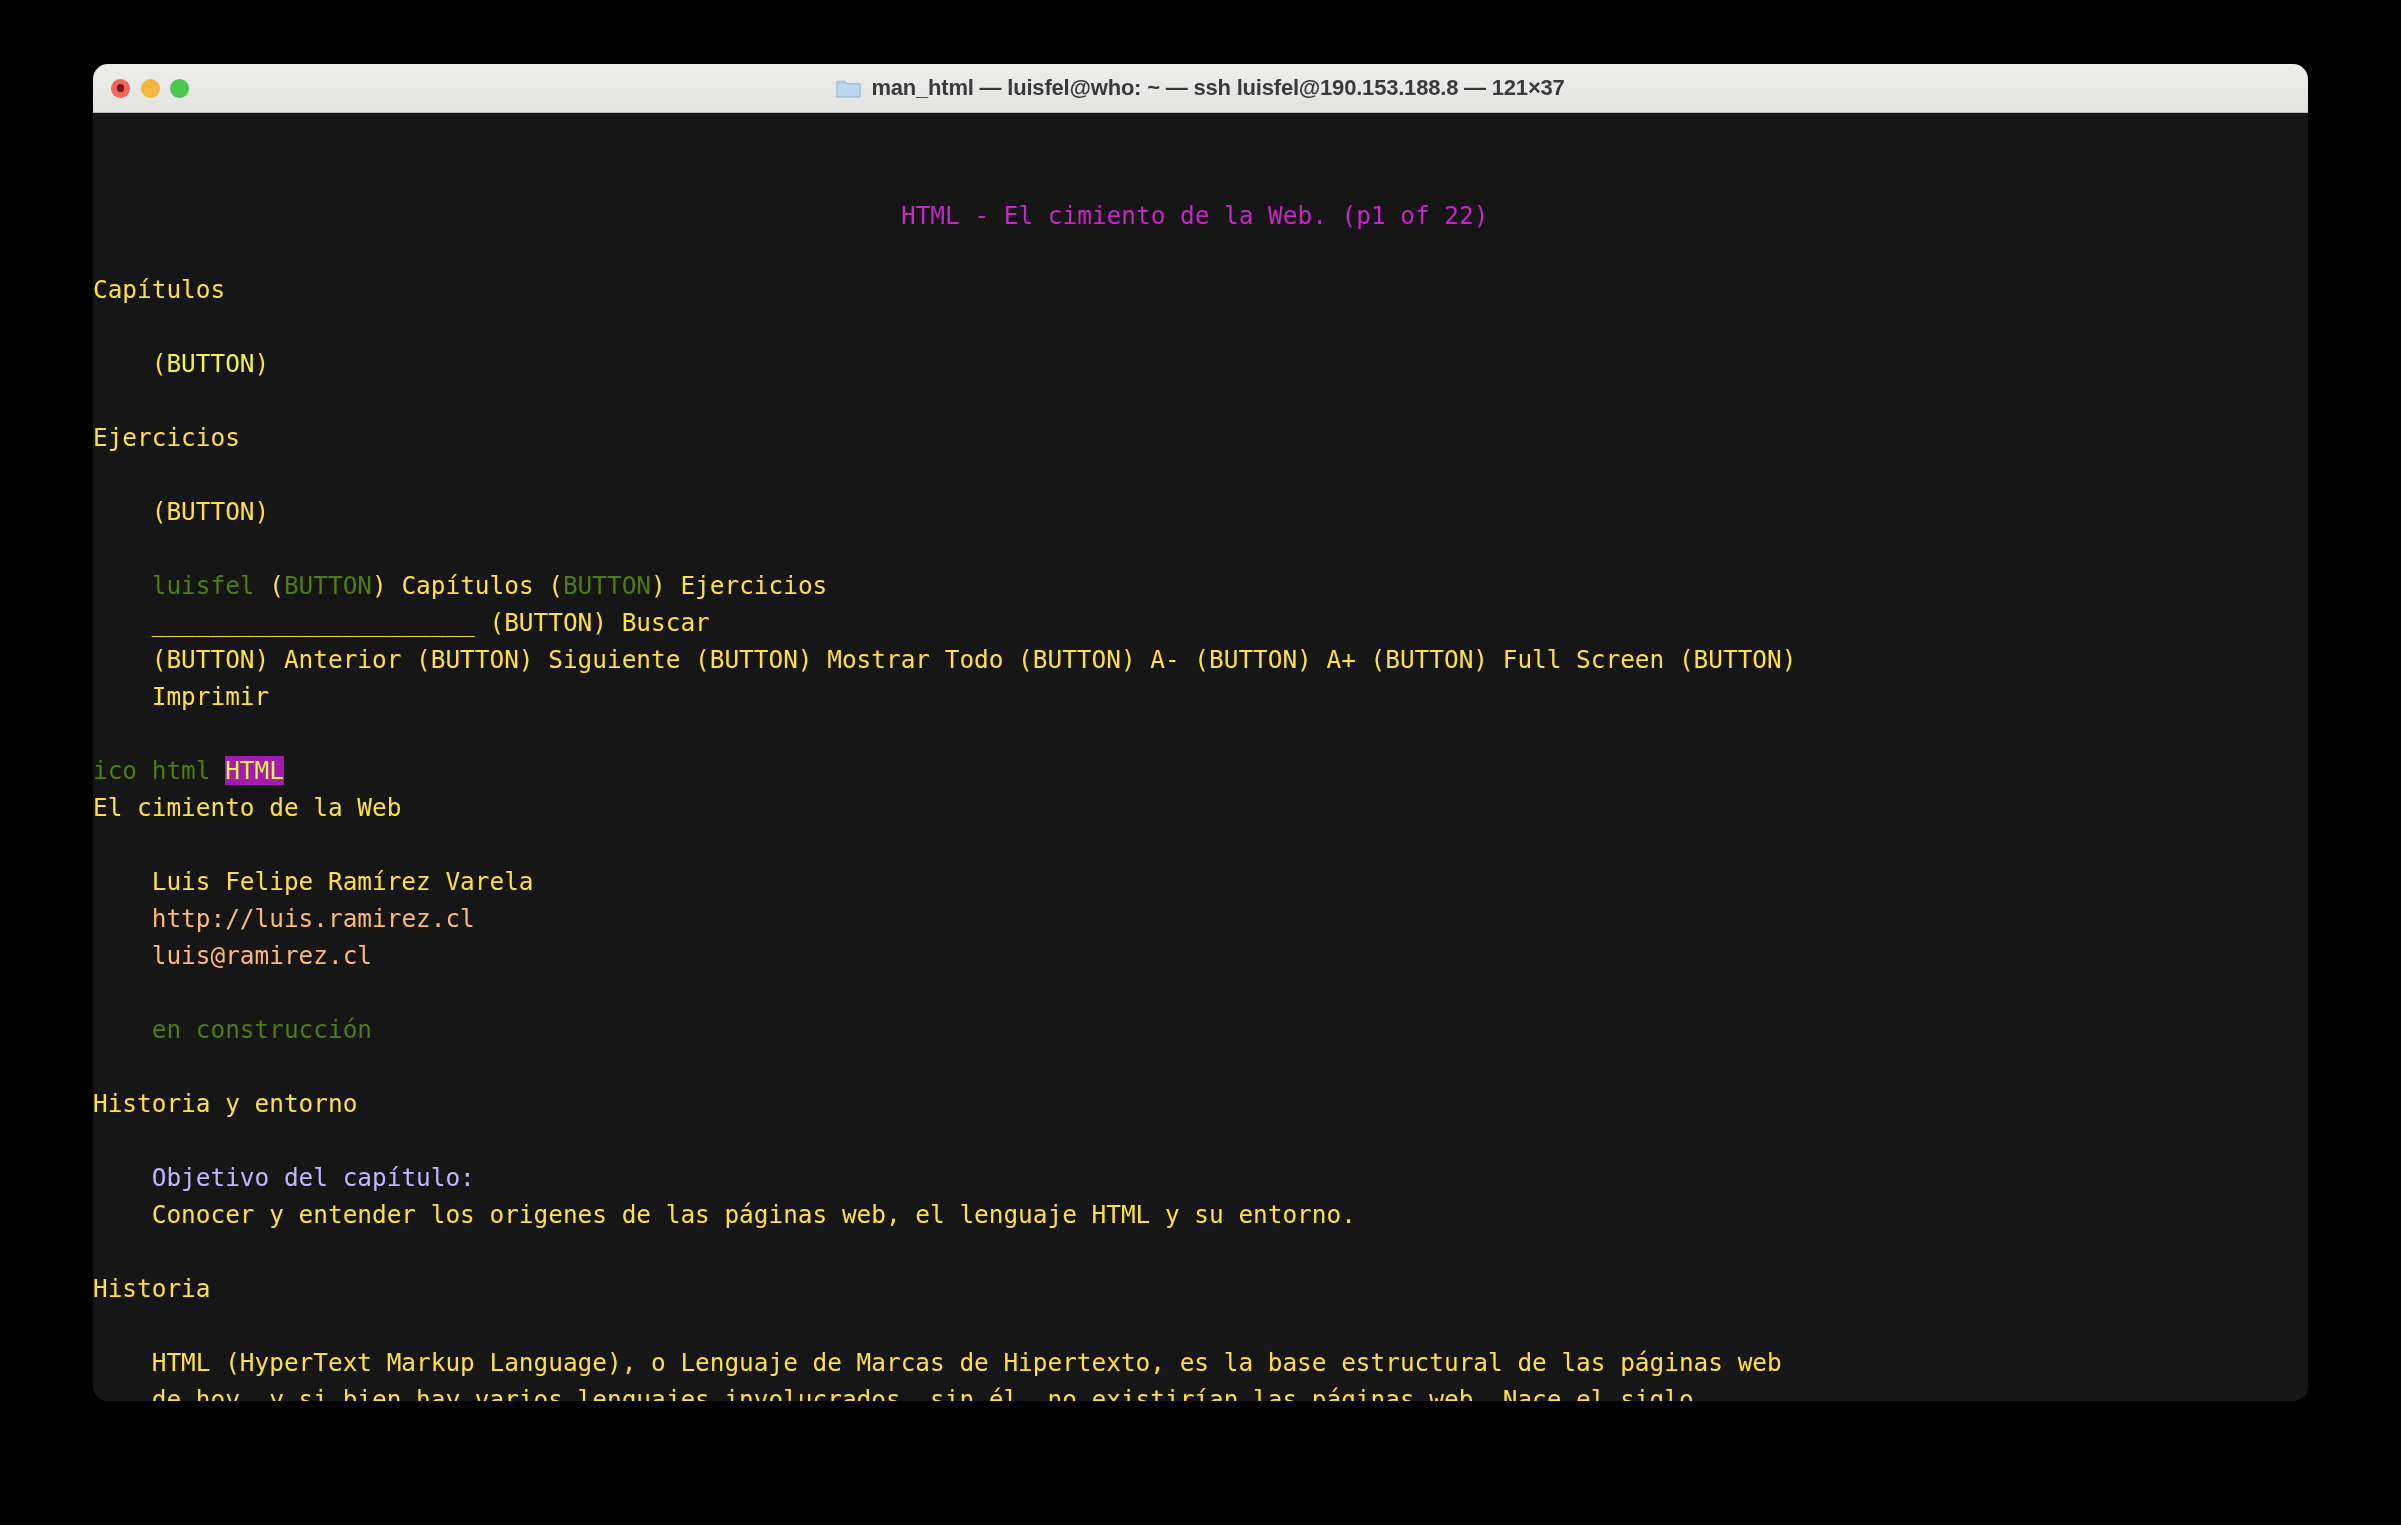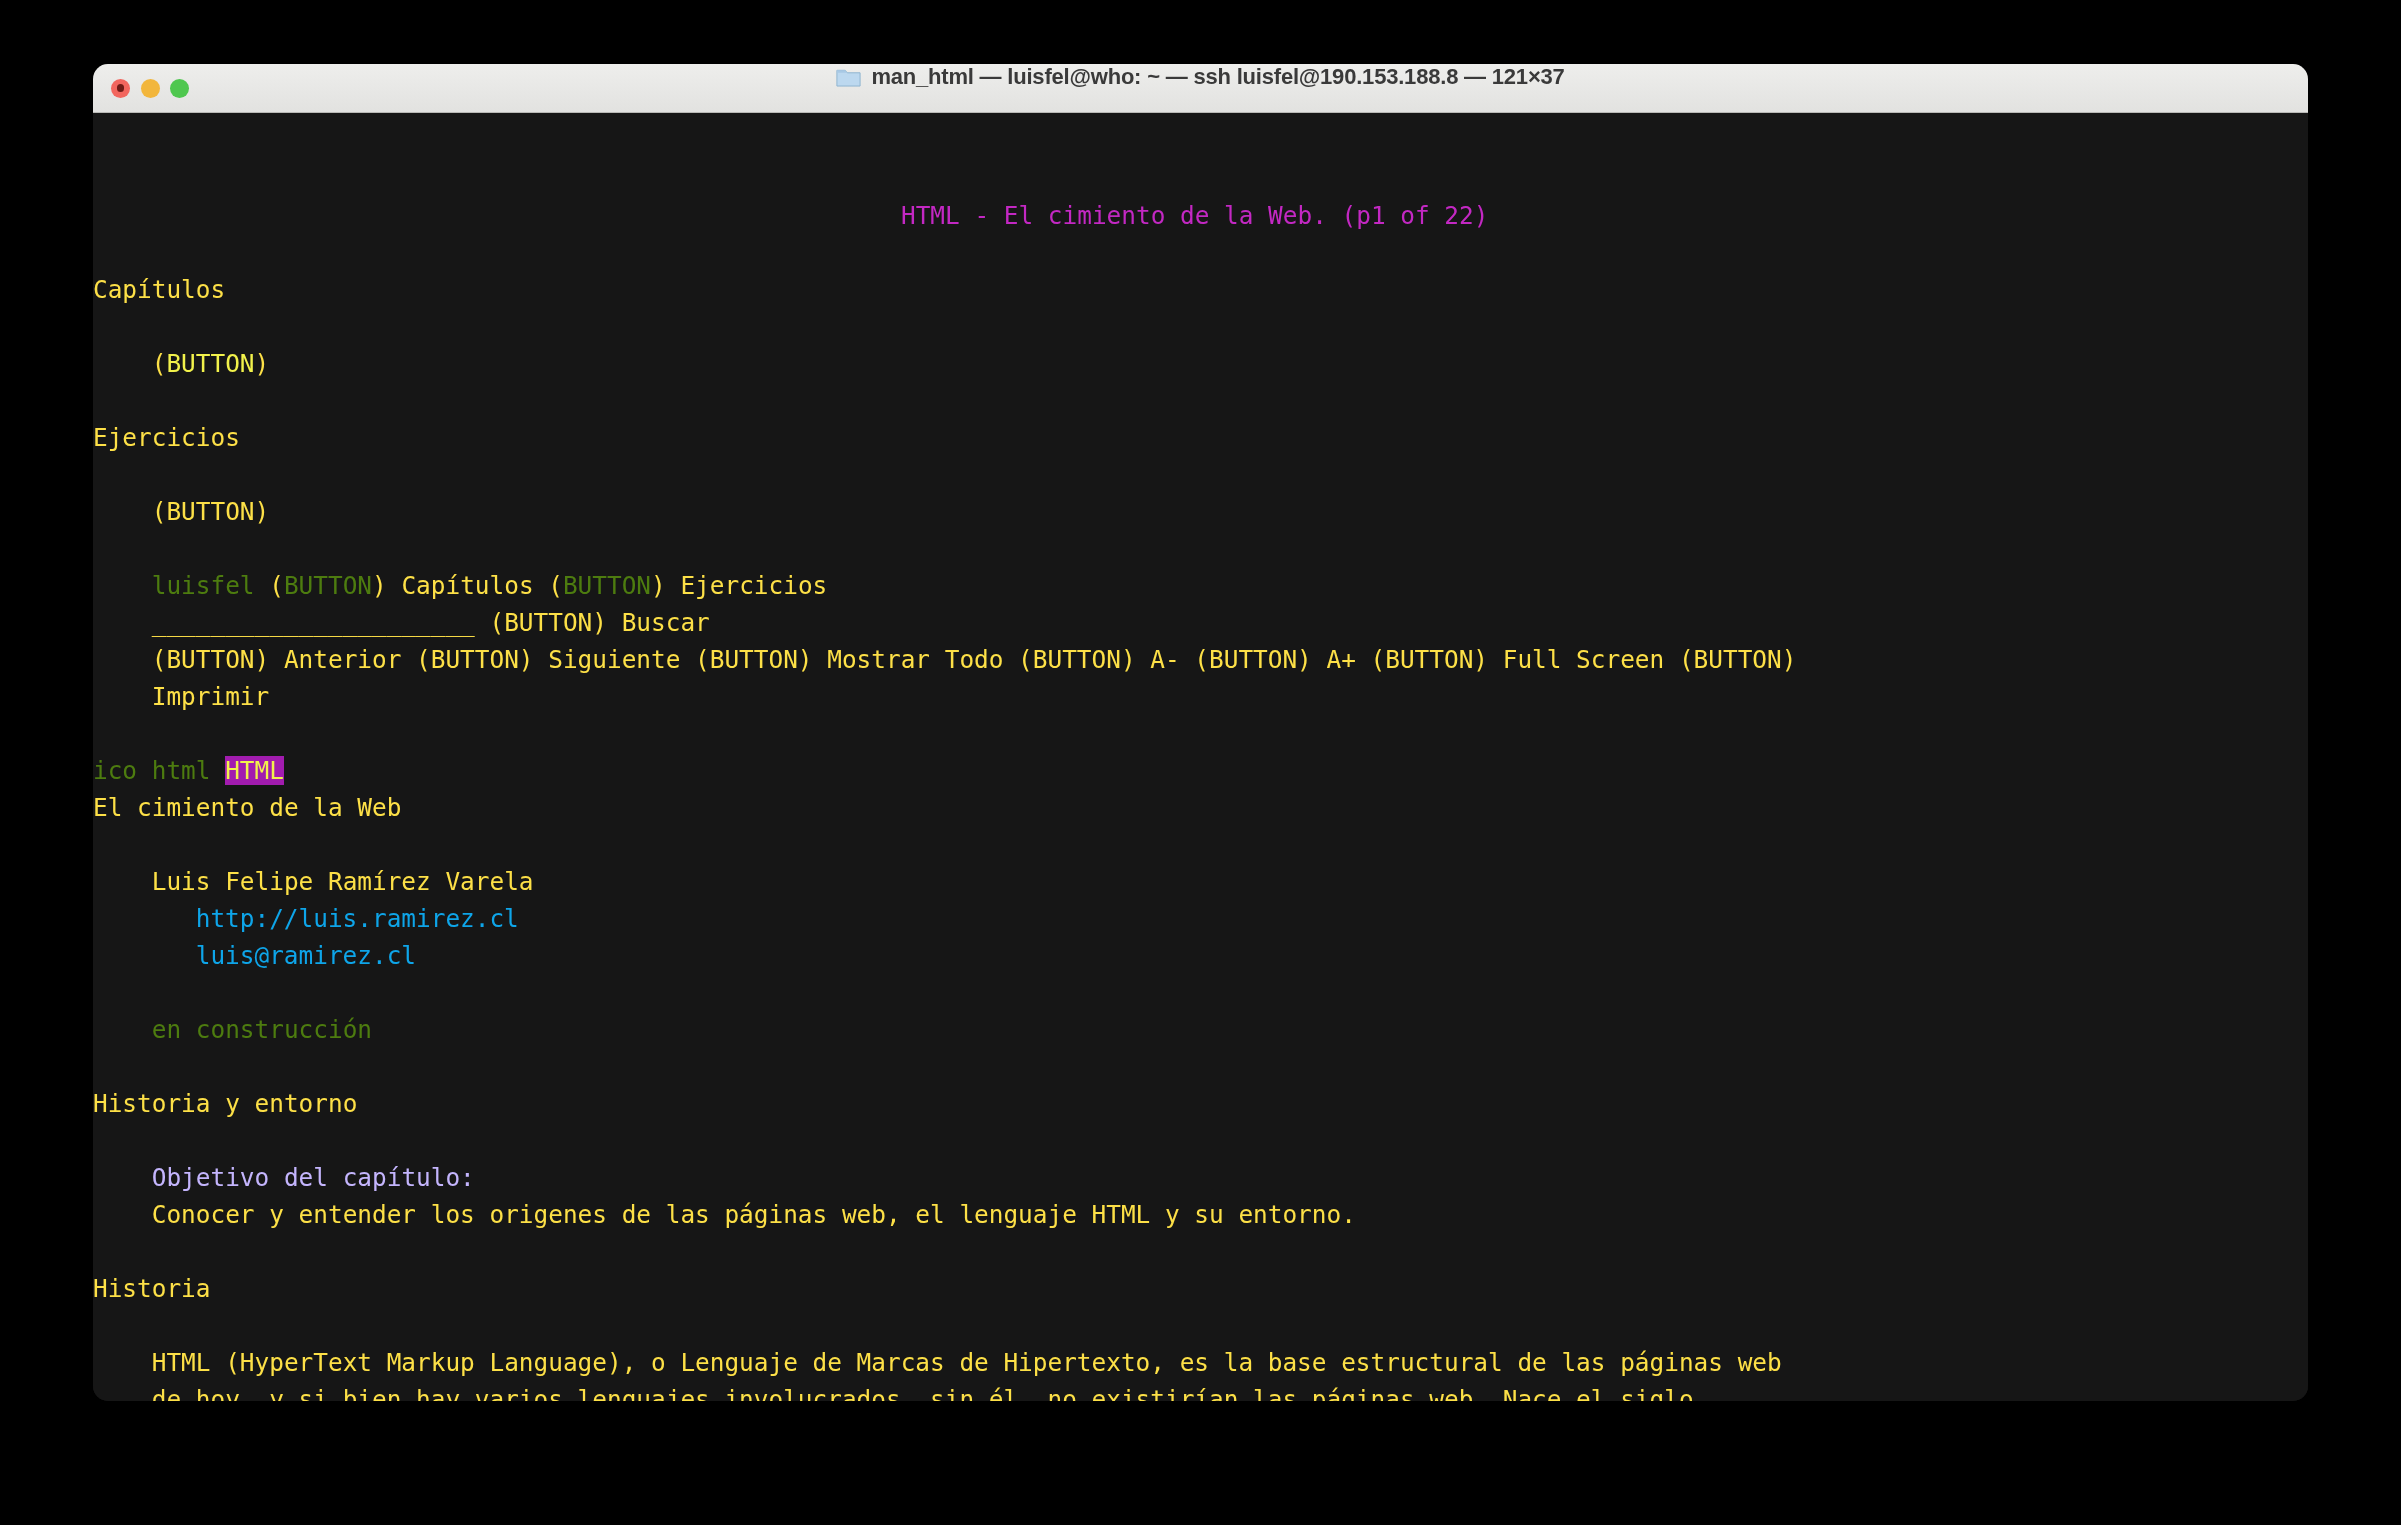--- a/index.html
+++ b/index.html
@@ -28,21 +28,21 @@
     box-shadow: 0 11.6px 38px rgba(0,0,0,0.85);
   }
 
   
   #titlebar {
     position: relative;
     height: 48px;
     background: linear-gradient(to bottom, #eeeeec 0%, #e2e2e0 100%);
     border-bottom: 0.8px solid #b9b9b6;
     display: flex;
-    align-items: flex-start;
+    align-items: center;
     justify-content: center;
   }
   .lights {
     position: absolute;
     left: 18px;
     top: 0;
     height: 48px;
     display: flex;
     align-items: center;
     gap: 10.7px;
@@ -94,21 +94,21 @@
     padding-left: 0;
     white-space: pre;
   }
   #content { padding-top: 10px; }
 
   
   .c-white   { color: #fde047; text-align: right; }
   .c-magenta { color: #c328c3; }
   .c-yellow  { color: #4d7c0f; }   
   .c-brightyellow { color: #f2f24b; }
-  .c-green   { color: #0ea5e9; margin-left: 44px; }
+  .c-green   { color: #fdba74; }
   .c-red     { color: #c4b5fd; }
   .sel {
     background: #a21caf;
     color: #f2f24b;
   }
   .right-head {
     color: #c328c3;
     display: block;
     text-align: center;
     padding-right: 11.6px;

